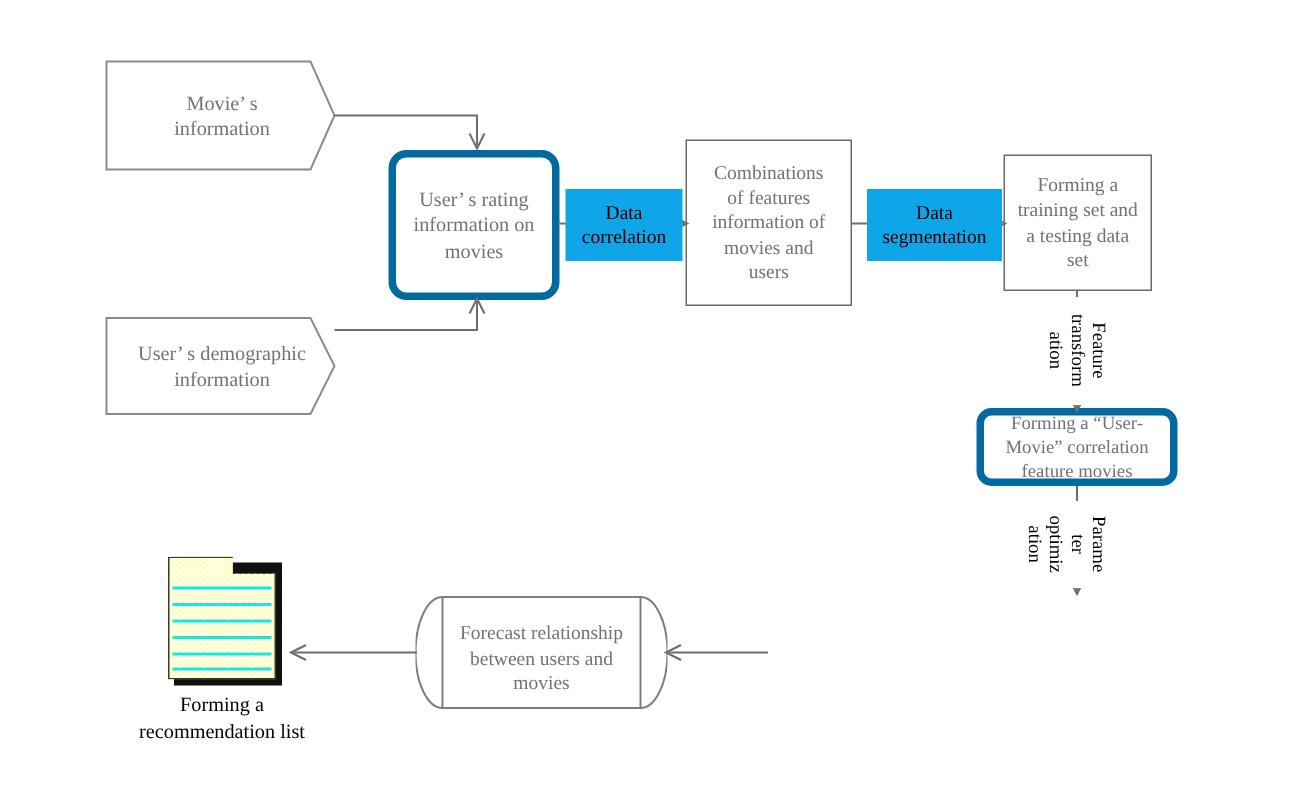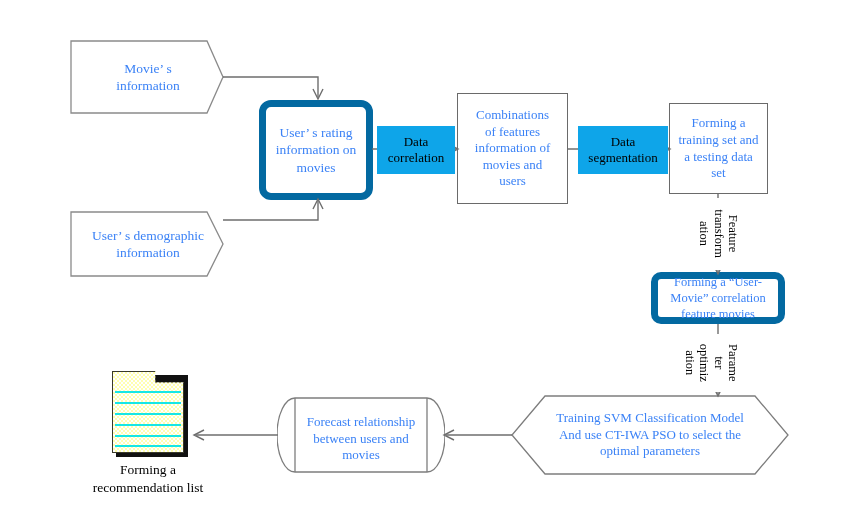--- a/index.html
+++ b/index.html
@@ -21,21 +21,21 @@
   }
   
   .node {
     position: absolute;
     box-sizing: border-box;
     display: flex;
     align-items: center;
     justify-content: center;
     text-align: center;
     line-height: 1.28;
-    color: #3b82f6;
+    color: #737373;
   }
   .node .txt {
     display: block;
     width: 100%;
     padding: 0 4px;
     white-space: pre-line;
   }
 
   
   .doc-shape {
@@ -47,21 +47,21 @@
     top: 0;
     overflow: visible;
   }
   .doc-shape .txt {
     position: relative;
     z-index: 2;
   }
 
   
   .roundrect {
-    border: 7px solid #0369a1;
+    border: 5px solid #0369a1;
     border-radius: 12px;
     background: #ffffff;
   }
 
   
   .rect {
     border: 1px solid #6a6a6a;
     background: #ffffff;
   }
 
@@ -252,28 +252,20 @@
 a testing data
 set</span>
   </div>
 
   <div class="node roundrect" style="left:651px; top:272px; width:134px; height:52px; font-size:12.5px; border-radius:10px;">
     <span class="txt">Forming a “User-
 Movie” correlation
 feature movies</span>
   </div>
 
-  <div class="node hexwrap" style="left:511px; top:395px; width:278px; height:80px; font-size:13px;">
-    <svg width="278" height="80" viewBox="0 0 278 80" xmlns="http://www.w3.org/2000/svg">
-      <polygon points="34,1 244,1 277,40 244,79 34,79 1,40" fill="#ffffff" stroke="#7d7d7d" stroke-width="1.3"></polygon>
-    </svg>
-    <span class="txt">Training SVM Classification Model
-And use CT-IWA PSO  to select the
-optimal parameters</span>
-  </div>
 
   <div class="node cylwrap" style="left:277px; top:397px; width:168px; height:84px; font-size:13px;justify-content:center;">
     <svg width="168" height="76" viewBox="0 0 168 76" xmlns="http://www.w3.org/2000/svg">
       <path d="M 18 1 L 150 1 A 18 37 0 0 1 150 75 L 18 75 A 18 37 0 0 1 18 1 Z" fill="#ffffff" stroke="#7d7d7d" stroke-width="1.3"></path>
       <line x1="18" y1="1" x2="18" y2="75" stroke="#7d7d7d" stroke-width="1.3"></line>
       <line x1="150" y1="1" x2="150" y2="75" stroke="#7d7d7d" stroke-width="1.3"></line>
     </svg>
     <span class="txt" style="padding:0 22px;">Forecast relationship
 between  users and
 movies</span>

